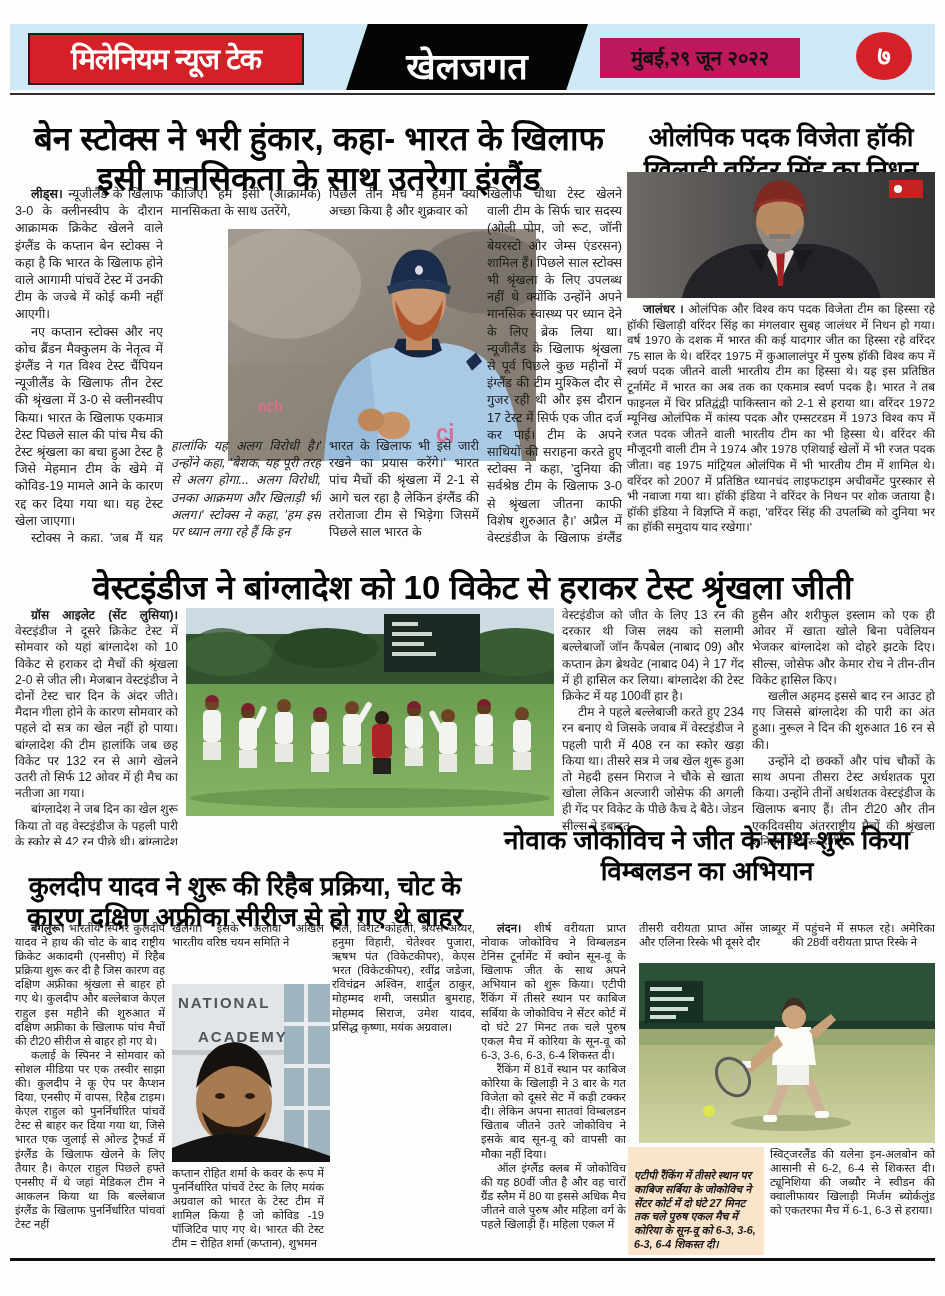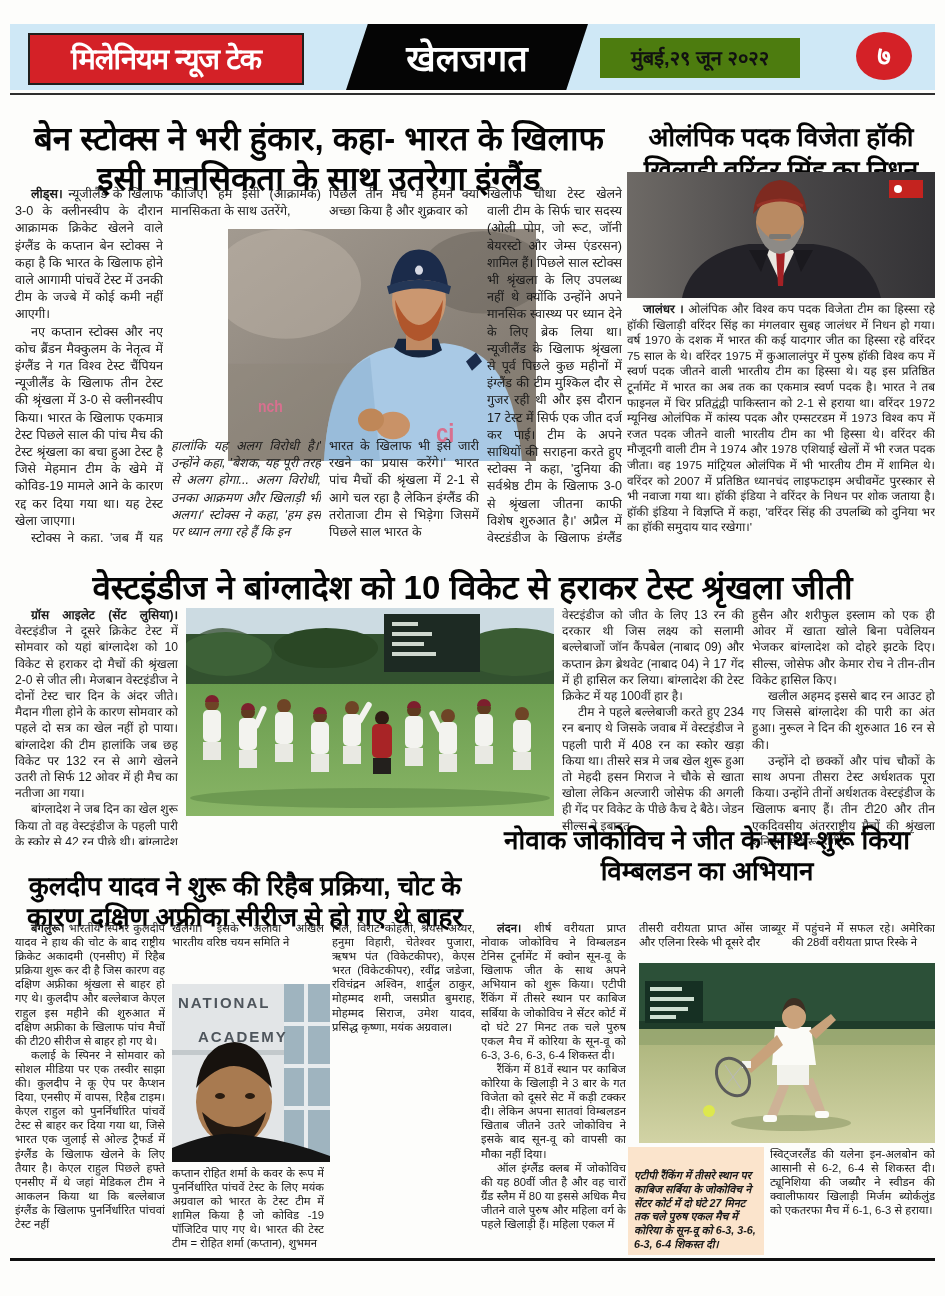--- a/index.html
+++ b/index.html
@@ -5,22 +5,22 @@
   html,body{margin:0;padding:0;background:#d9d9d9;}
   .page{position:relative;width:945px;height:1296px;margin:0 auto;background:#fdfdfb;
         font-family:"Liberation Sans","DejaVu Sans",sans-serif;color:#191919;overflow:hidden;}
   
   .strip{position:absolute;left:10px;top:24px;width:925px;height:66px;background:#cfe8f6;}
   .brand{position:absolute;left:18px;top:9px;width:272px;height:48px;background:#d42127;
          border:2px solid #201f1d;color:#fff;font-weight:bold;font-size:29px;line-height:48px;
          text-align:center;letter-spacing:-1px;}
   .section-banner{position:absolute;left:336px;top:0;width:242px;height:66px;background:#050505;
          clip-path:polygon(9% 0,100% 0,91% 100%,0 100%);color:#fff;font-weight:bold;font-size:36px;
-         display:flex;align-items:center;justify-content:center;}
-  .datebox{position:absolute;left:590px;top:14px;width:200px;height:40px;background:#4d7c0f;
+         display:flex;align-items:flex-end;justify-content:center;}
+  .datebox{position:absolute;left:590px;top:14px;width:200px;height:40px;background:#be185d;
          font-weight:bold;font-size:20px;line-height:40px;text-align:center;color:#111;}
   .pagenum{position:absolute;left:846px;top:8px;width:56px;height:48px;background:#d42127;
          border-radius:50%;color:#fff;font-weight:bold;font-size:26px;line-height:48px;text-align:center;}
   .rule{position:absolute;background:#2e2e2e;}
   .top-rule{left:10px;top:93px;width:925px;height:2px;}
   .bottom-rule{left:10px;top:1258px;width:925px;height:3px;background:#101010;}
   
   .headline{position:absolute;font-weight:bold;color:#050505;text-align:center;line-height:1.22;}
   .hl-stokes{left:14px;top:97px;width:610px;font-size:33px;}
   .hl-varinder{left:626px;top:99px;width:310px;font-size:26px;line-height:1.3;}

